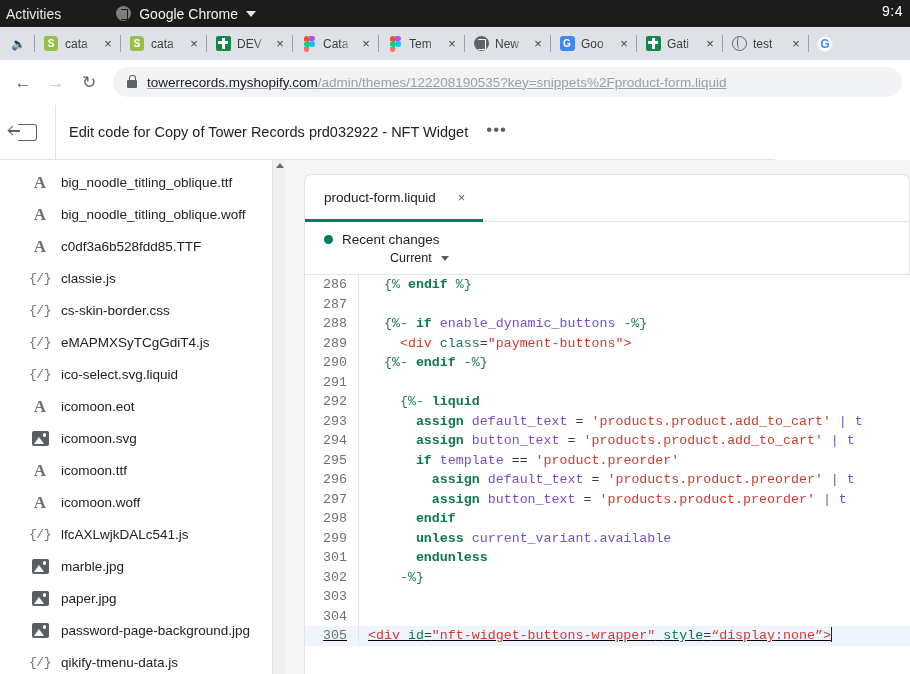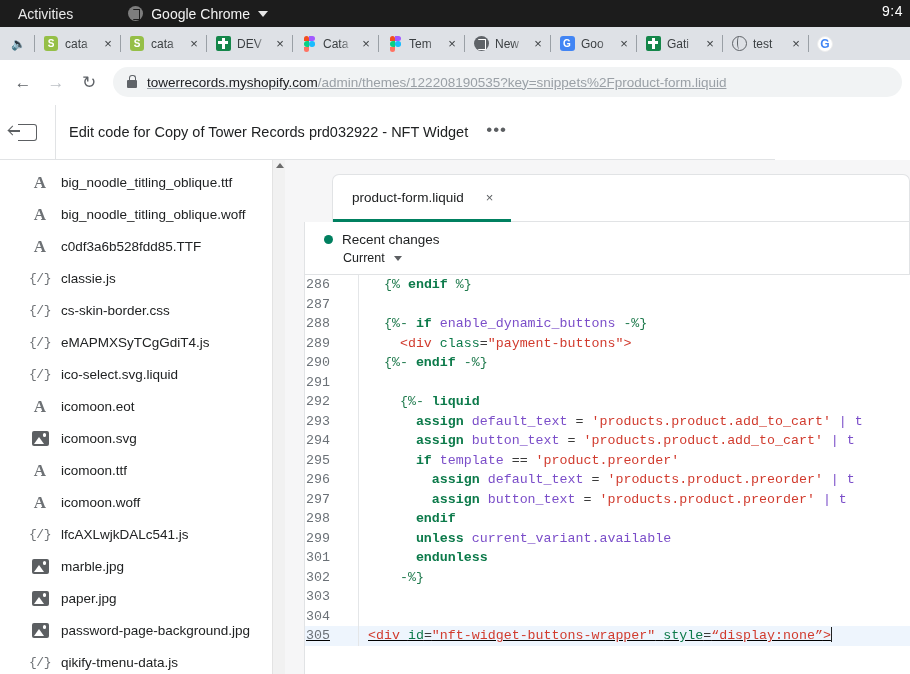--- a/index.html
+++ b/index.html
@@ -11,21 +11,21 @@
   }
 
   
   .gnome-bar {
     height: 27px; width: 910px;
     background: #1c1c1c;
     display: flex; align-items: center;
     color: #ffffff; font-size: 13.5px;
     position: relative;
   }
-  .gnome-activities { margin-left: 18px; color: #e8e8e8; font-size: 14px; }
+  .gnome-activities { margin-left: 6px; color: #e8e8e8; font-size: 14px; }
   .gnome-app {
     display: flex; align-items: center; gap: 8px;
     margin-left: 55px; font-size: 14px; color: #f2f2f2;
   }
   .chrome-dot {
     width: 15px; height: 15px; border-radius: 50%;
     background: #7d7d7d; position: relative; display: inline-block;
   }
   .chrome-dot::after {
     content: ""; position: absolute; left: 4.5px; top: 3px;
@@ -288,21 +288,20 @@
     padding: 14px 0 0 19px;
     display: flex; flex-direction: column;
     overflow: hidden;
   }
   .editor-card {
     background: #ffffff;
     border: 1px solid #e1e3e5;
     border-bottom: none;
     border-radius: 7px 7px 0 0;
     flex: 0 0 auto;
-    margin-left: 28px;
   }
   .tabrow { display: flex; align-items: stretch; height: 47px; }
   .file-tab {
     display: flex; align-items: center; gap: 22px;
     padding: 0 18px 0 19px;
     border-bottom: 3px solid #008060;
     font-size: 13.5px; color: #202223;
   }
   .file-tab .x { font-size: 13px; color: #5c5f62; }
   .tabrow-filler { flex: 1 1 auto; border-bottom: 1px solid #e1e3e5; }
@@ -317,21 +316,21 @@
   }
   .recent-row { display: flex; align-items: center; gap: 9px; }
   .recent-dot {
     width: 9px; height: 9px; border-radius: 50%; background: #007f5f;
   }
   .recent-label { font-size: 13.5px; color: #202223; }
   .current-row {
     display: flex; align-items: center; gap: 9px;
     margin-top: 4px; padding-left: 19px;
   }
-  .current-label { font-size: 12.5px; color: #202223; }
+  .current-label { font-size: 12.5px; color: #202223; margin-left: 47px; }
   .tri-down {
     width: 0; height: 0;
     border-left: 4.5px solid transparent; border-right: 4.5px solid transparent;
     border-top: 5.5px solid #5c5f62;
   }
 
   
   .code-wrap {
     background: #ffffff;
     border-left: 1px solid #e1e3e5;
@@ -342,21 +341,21 @@
   }
   .code-table {
     font-family: "Liberation Mono", monospace;
     font-size: 13.3px;
     line-height: 19.5px;
   }
   .code-line { display: flex; height: 19.5px; white-space: pre; }
   .code-line.active { background: #eef5fd; text-decoration: underline; }
   .gutter {
     flex: 0 0 54px; width: 54px;
-    text-align: right; padding-right: 28px;
+    text-align: right; padding-right: 11px;
     color: #6b7177;
     border-right: 1px solid #e4e6e8;
     background: #ffffff;
   }
   .code-line.active .gutter { background: #eef5fd; }
   .code-text { padding-left: 9px; flex: 1 1 auto; overflow: hidden; }
 
   
   .t-punct { color: #1f7a4d; }
   .t-kw   { color: #0c7a4a; font-weight: bold; }

